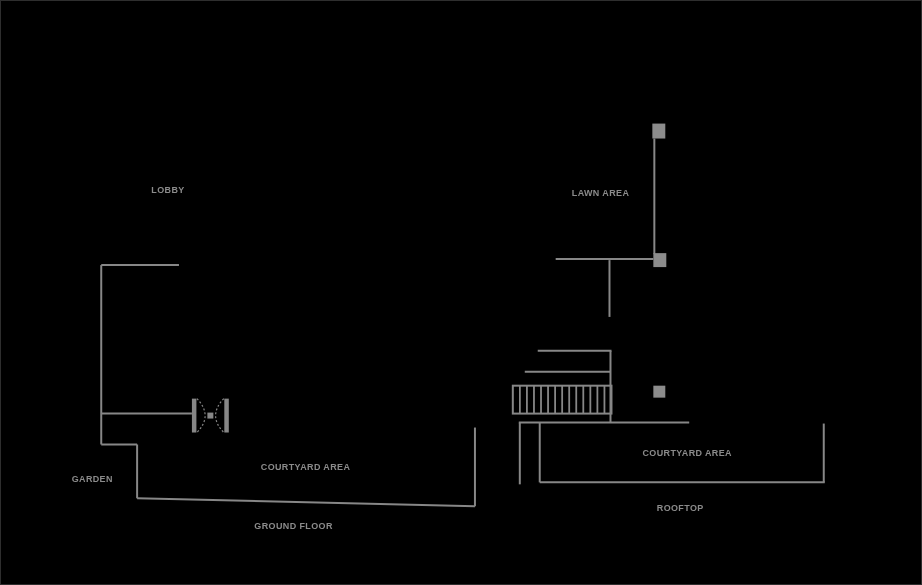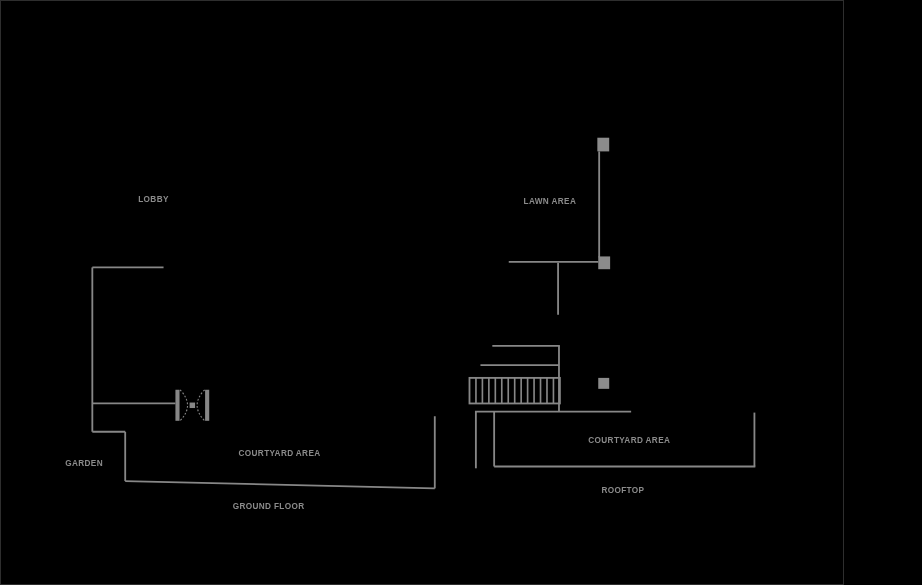--- a/index.html
+++ b/index.html
@@ -2,21 +2,21 @@
 <html><head>
 <meta charset="utf-8">
 <style>
   html, body {
     margin: 0;
     padding: 0;
     background: #000;
   }
   .canvas {
     position: relative;
-    width: 844px;
+    width: 922px;
     height: 585px;
     box-sizing: border-box;
     background: #000;
     border: 1px solid #2e2e2e;
     overflow: hidden;
   }
   svg {
     display: block;
     width: 100%;
     height: 100%;

